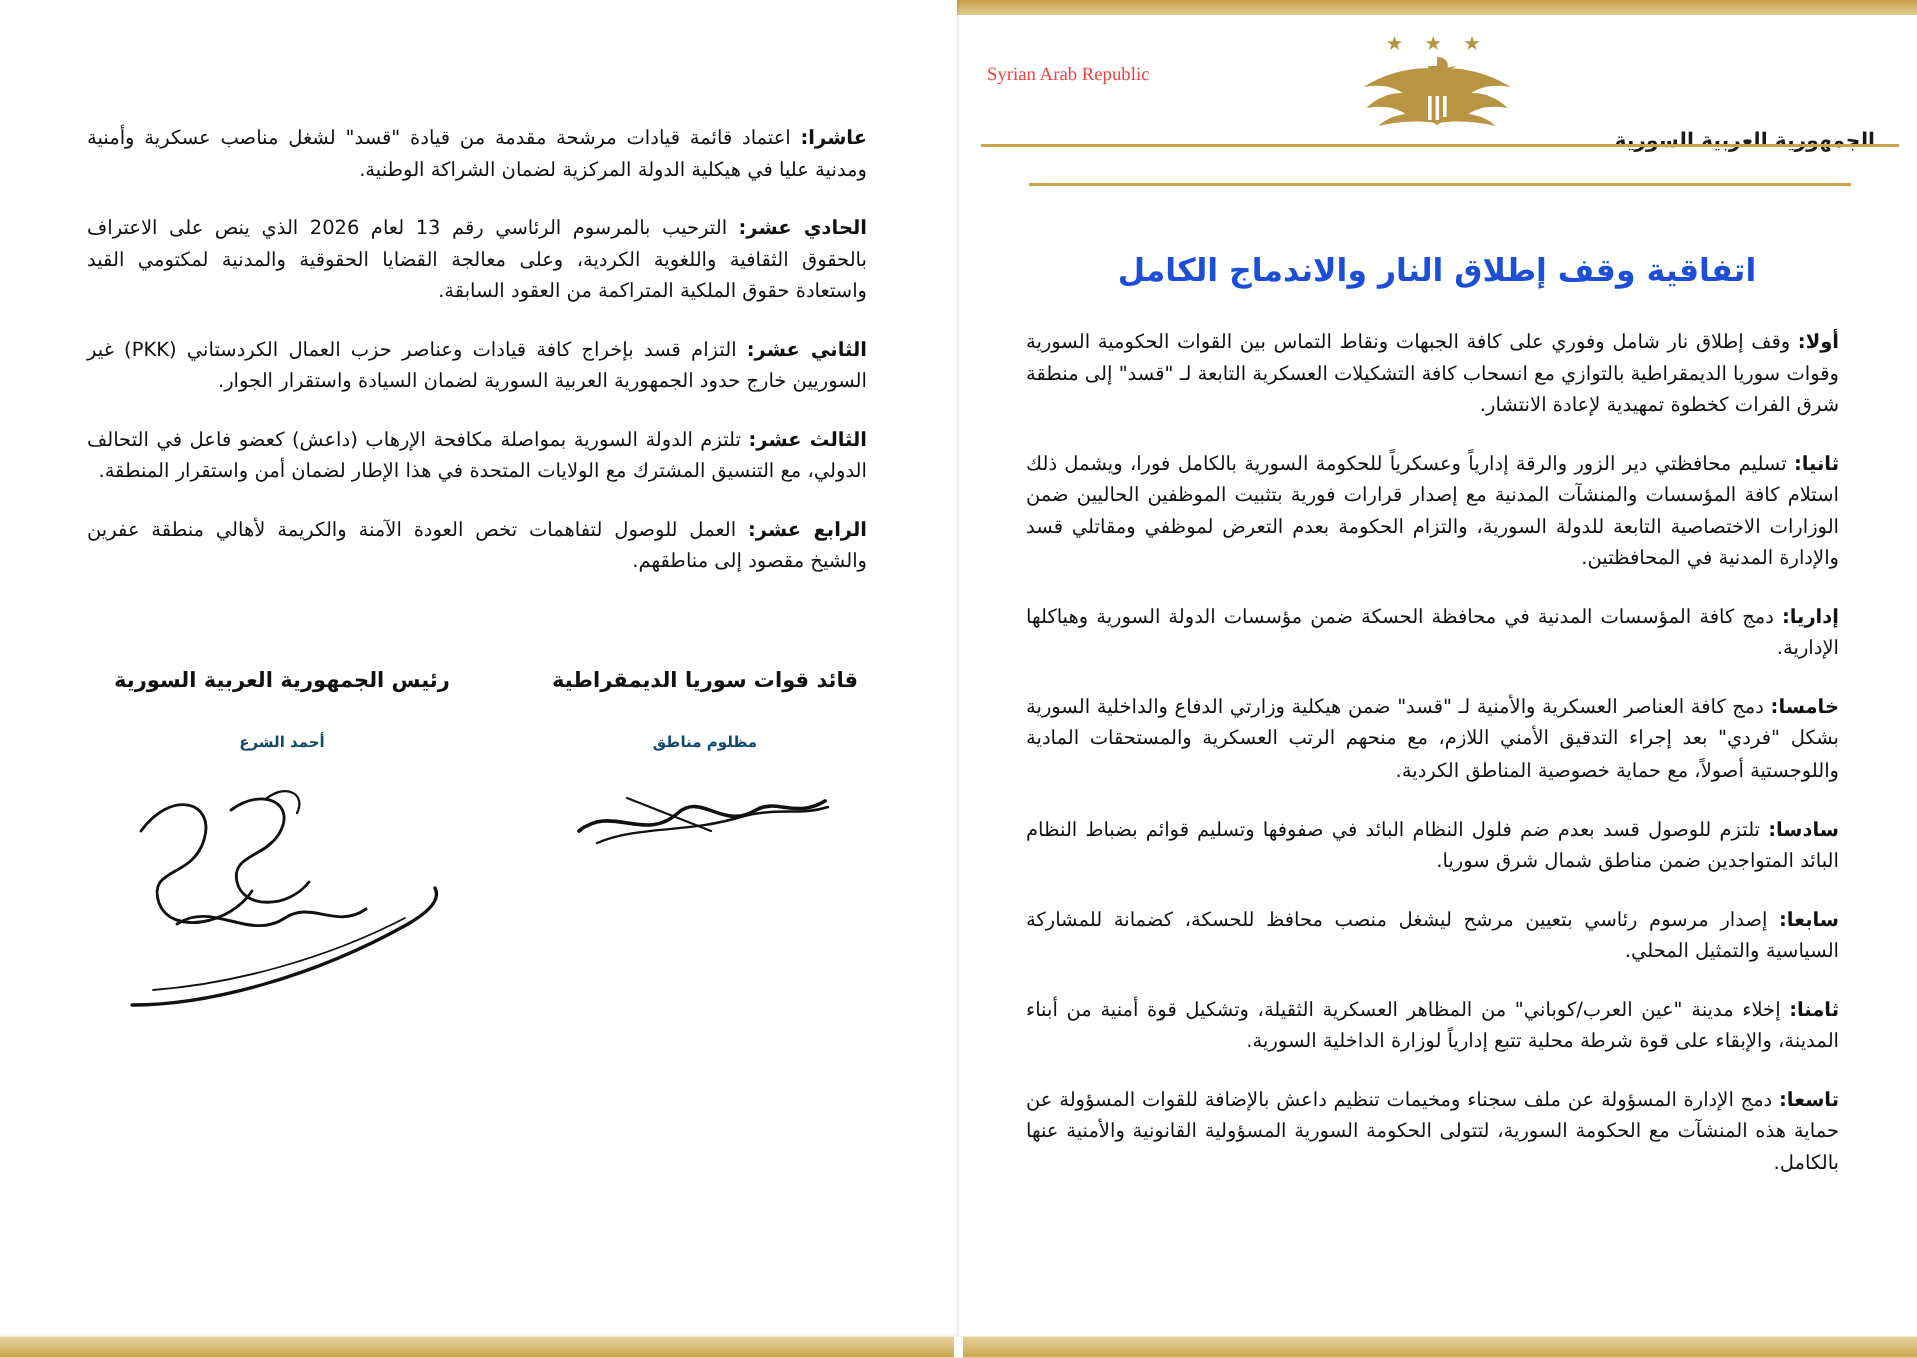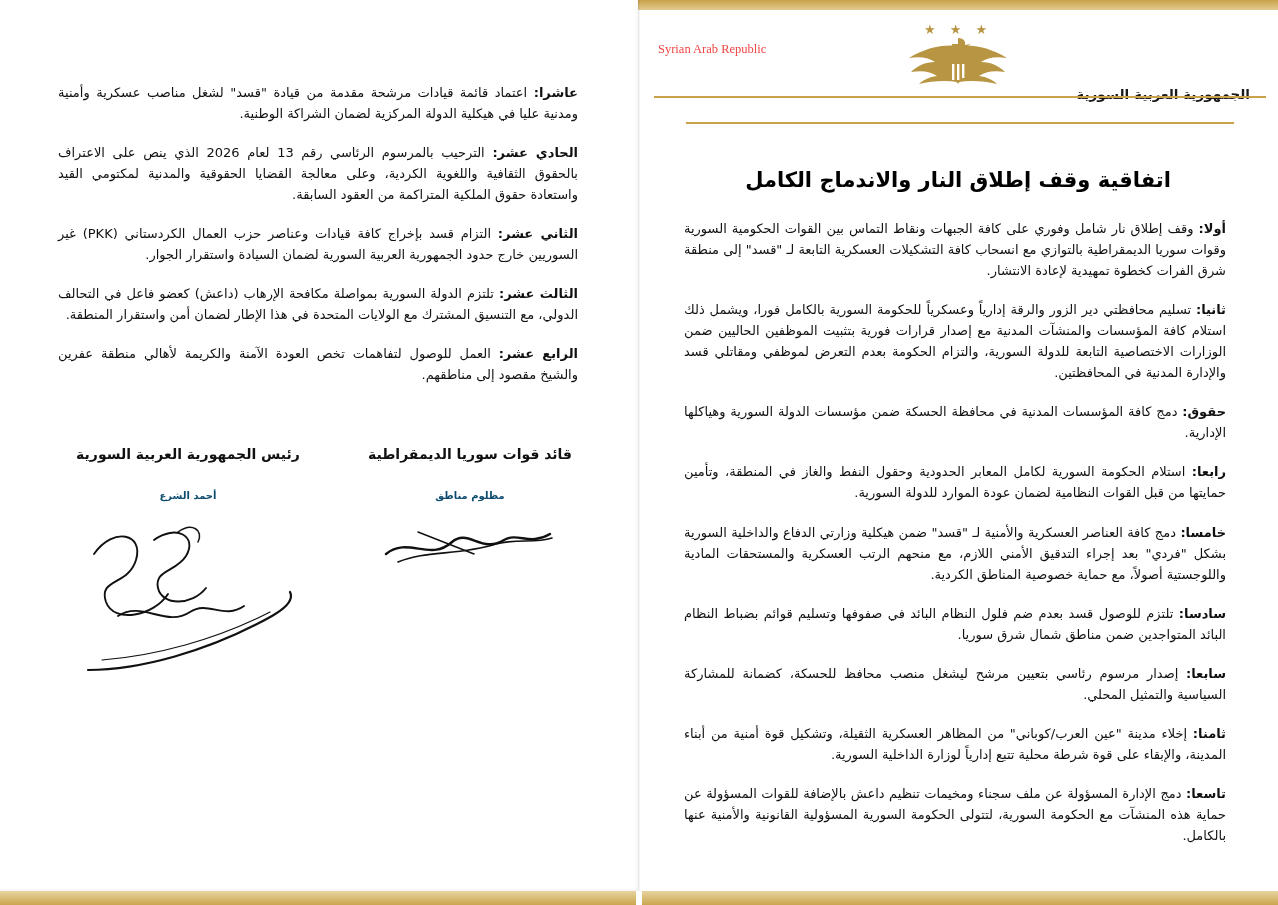--- a/index.html
+++ b/index.html
@@ -147,21 +147,21 @@
 
   
   .doc-title {
     position: absolute;
     top: 168px;
     right: 0;
     width: 640px;
     text-align: center;
     font-size: 21px;
     font-weight: bold;
-    color: #000000;
+    color: #1d4ed8;
     letter-spacing: 0;
   }
 
   .body-right {
     position: absolute;
     top: 218px;
     right: 52px;
     width: 542px;
     text-align: justify;
     text-align-last: right;
@@ -317,24 +317,21 @@
     <div class="doc-title">اتفاقية وقف إطلاق النار والاندماج الكامل</div>
 
     <div class="body-right">
       <p class="para">
         <span class="lead">أولا:</span><span> وقف إطلاق نار شامل وفوري على كافة الجبهات ونقاط التماس بين القوات الحكومية السورية وقوات سوريا الديمقراطية بالتوازي مع انسحاب كافة التشكيلات العسكرية التابعة لـ "قسد" إلى منطقة شرق الفرات كخطوة تمهيدية لإعادة الانتشار.</span>
       </p>
       <p class="para">
         <span class="lead">ثانيا:</span><span> تسليم محافظتي دير الزور والرقة إدارياً وعسكرياً للحكومة السورية بالكامل فورا، ويشمل ذلك استلام كافة المؤسسات والمنشآت المدنية مع إصدار قرارات فورية بتثبيت الموظفين الحاليين ضمن الوزارات الاختصاصية التابعة للدولة السورية، والتزام الحكومة بعدم التعرض لموظفي ومقاتلي قسد والإدارة المدنية في المحافظتين.</span>
       </p>
       <p class="para">
-        <span class="lead">حقوق:</span><span> دمج كافة المؤسسات المدنية في محافظة الحسكة ضمن مؤسسات الدولة السورية وهياكلها الإدارية.</span>
-      </p>
-      <p class="para">
-        <span class="lead">رابعا:</span><span> استلام الحكومة السورية لكامل المعابر الحدودية وحقول النفط والغاز في المنطقة، وتأمين حمايتها من قبل القوات النظامية لضمان عودة الموارد للدولة السورية.</span>
+        <span class="lead">إداريا:</span><span> دمج كافة المؤسسات المدنية في محافظة الحسكة ضمن مؤسسات الدولة السورية وهياكلها الإدارية.</span>
       </p>
       <p class="para">
         <span class="lead">خامسا:</span><span> دمج كافة العناصر العسكرية والأمنية لـ "قسد" ضمن هيكلية وزارتي الدفاع والداخلية السورية بشكل "فردي" بعد إجراء التدقيق الأمني اللازم، مع منحهم الرتب العسكرية والمستحقات المادية واللوجستية أصولاً، مع حماية خصوصية المناطق الكردية.</span>
       </p>
       <p class="para">
         <span class="lead">سادسا:</span><span> تلتزم للوصول قسد بعدم ضم فلول النظام البائد في صفوفها وتسليم قوائم بضباط النظام البائد المتواجدين ضمن مناطق شمال شرق سوريا.</span>
       </p>
       <p class="para">
         <span class="lead">سابعا:</span><span> إصدار مرسوم رئاسي بتعيين مرشح ليشغل منصب محافظ للحسكة، كضمانة للمشاركة السياسية والتمثيل المحلي.</span>
       </p>

